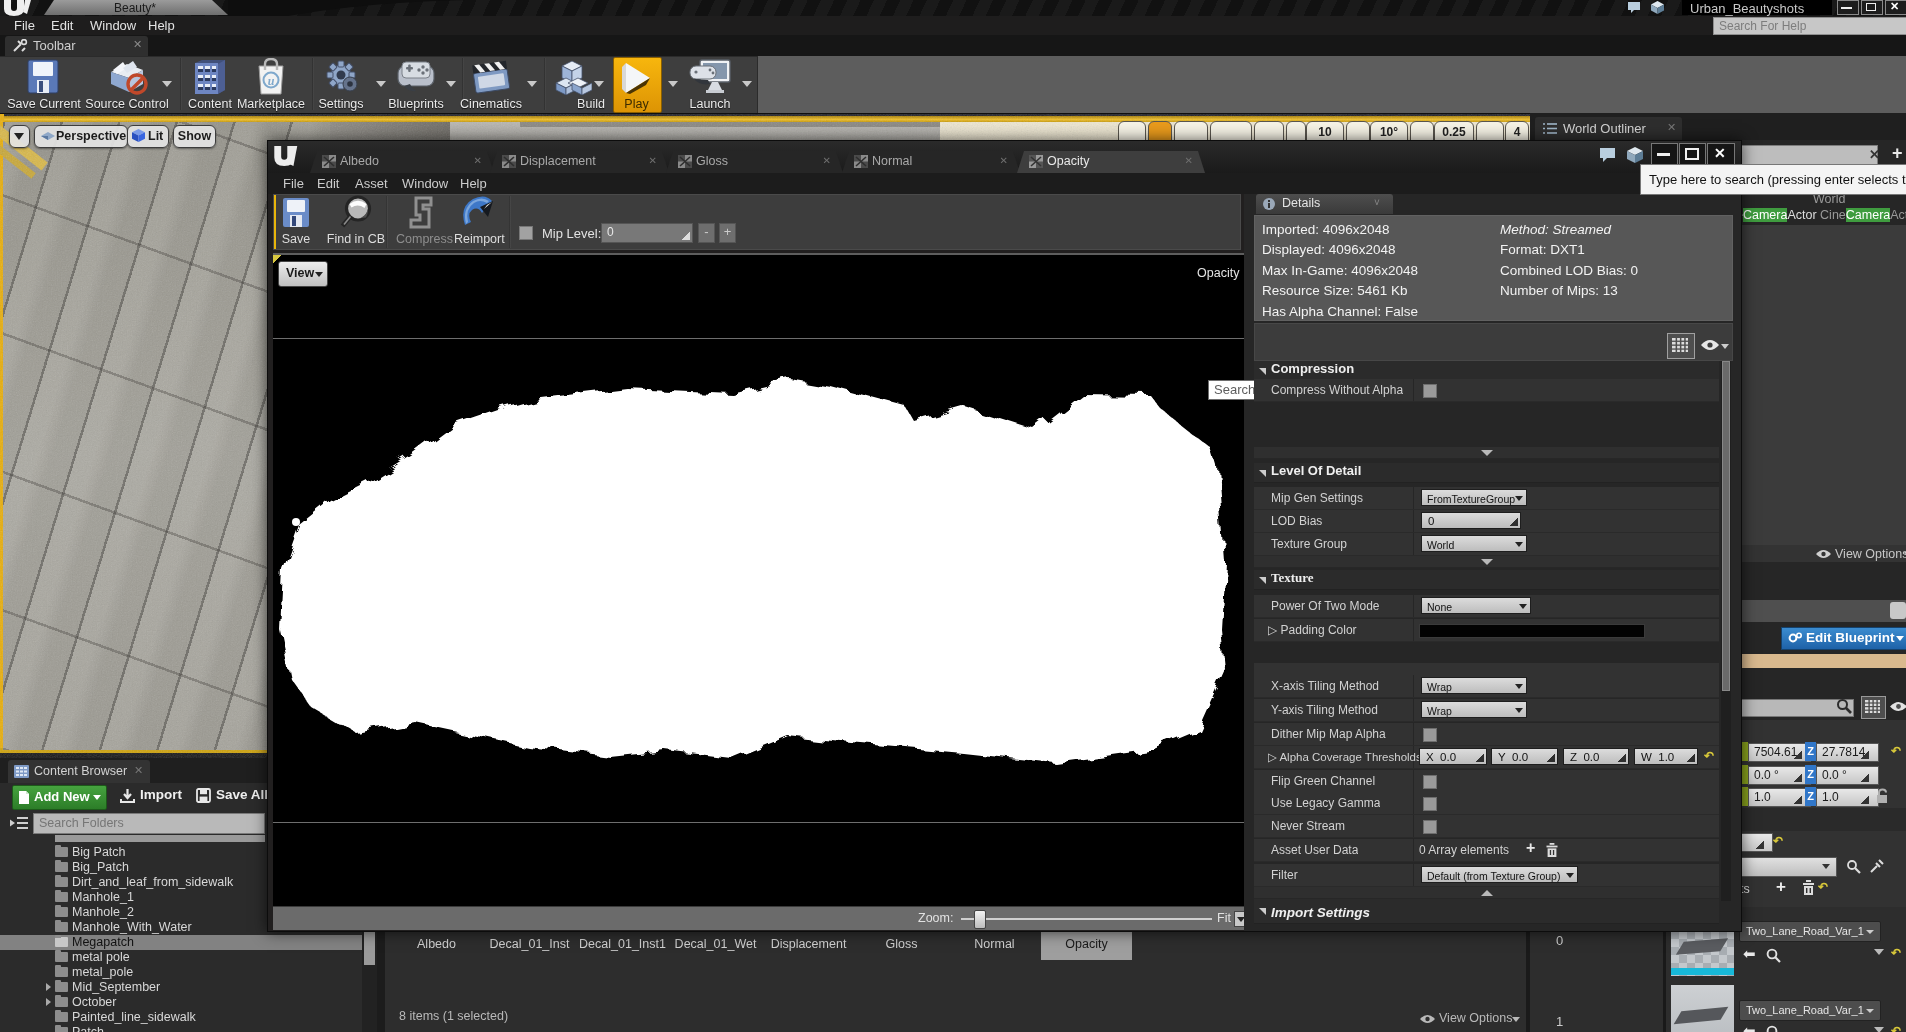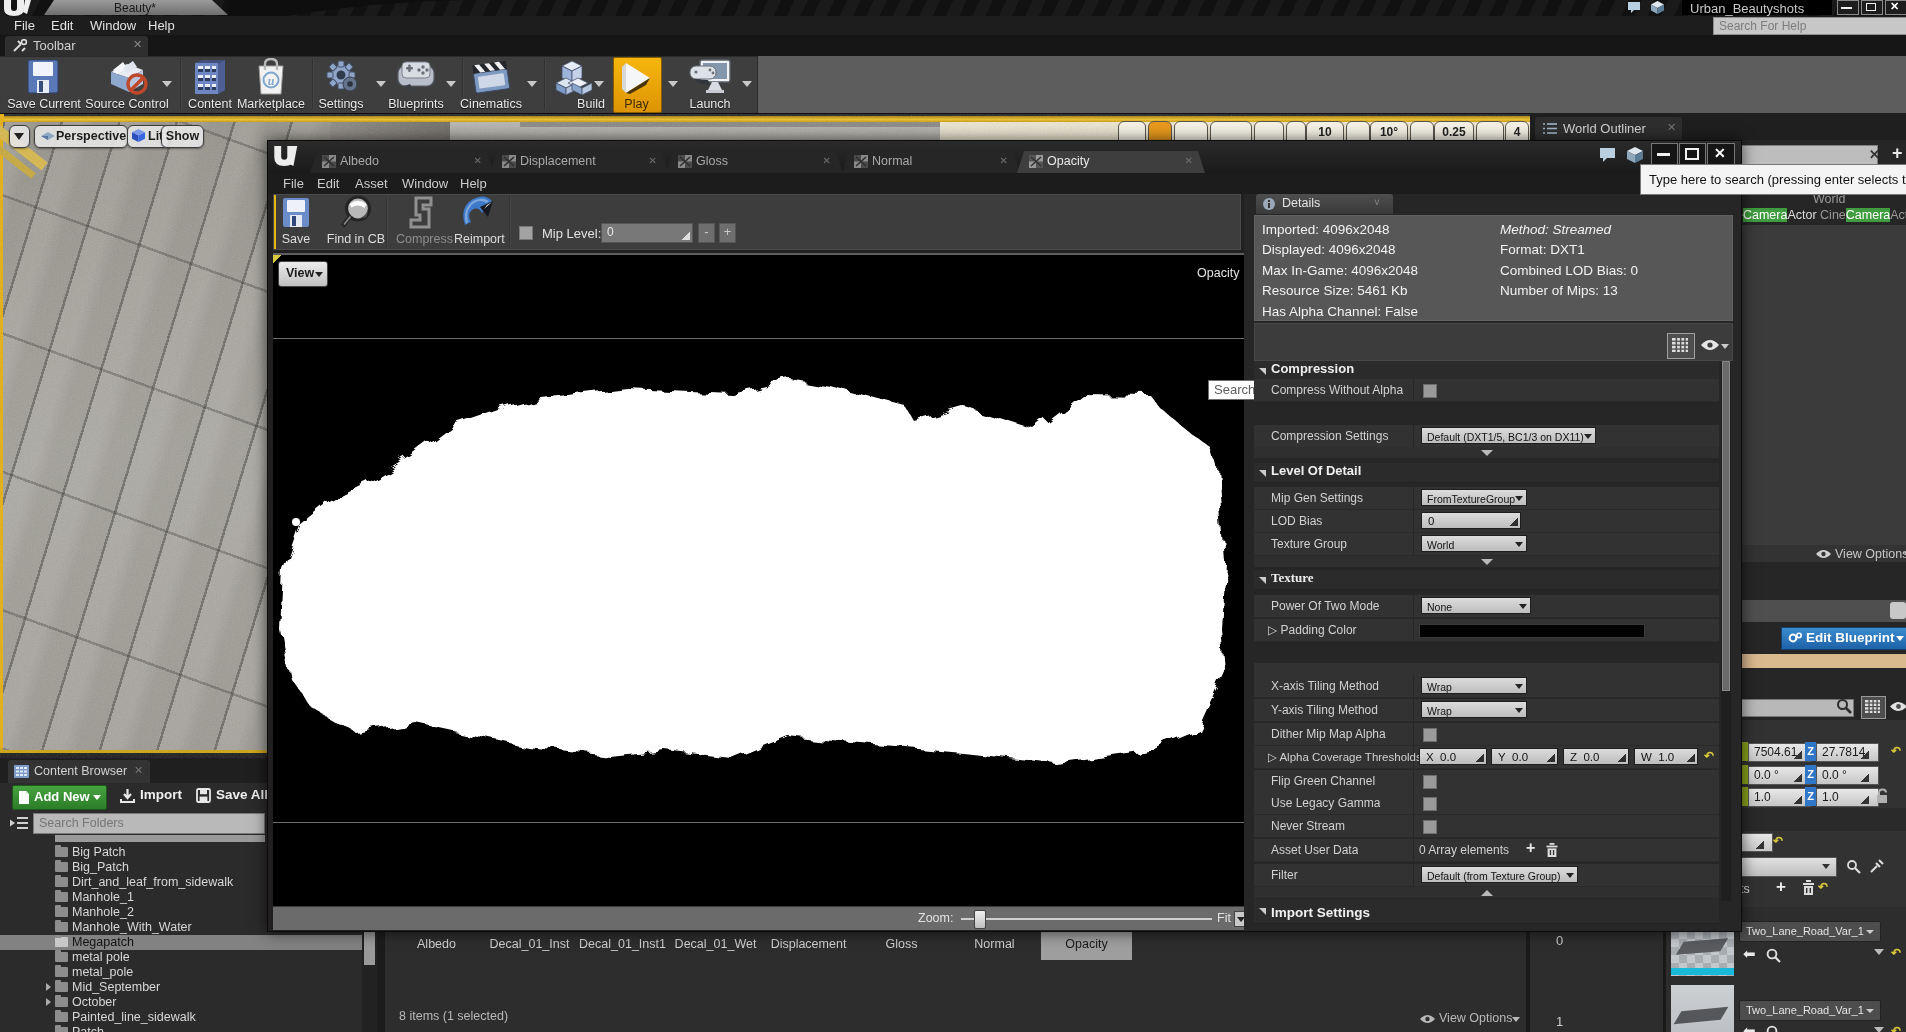--- a/index.html
+++ b/index.html
@@ -294,21 +294,21 @@
       <span style="position:absolute;left:21px;top:0;white-space:nowrap;">Perspective</span>
       </div>
     <div class="vpb" style="left:127px;width:40px;">
       <svg class="abs" style="left:4px;top:3px" width="13" height="13" viewBox="0 0 13 13">
           <path d="M6.5 0 L13 3.2 L6.5 6.4 L0 3.2 Z" fill="#7a9ae8"></path>
           <path d="M0 3.2 L6.5 6.4 V13 L0 9.8 Z" fill="#2a50c0"></path>
           <path d="M13 3.2 L6.5 6.4 V13 L13 9.8 Z" fill="#3a66e0"></path>
         </svg>
       <span style="position:absolute;left:20px;top:0;">Lit</span>
       </div>
-    <div class="vpb" style="left:161px;width:41px;">Show</div>
+    <div class="vpb" style="left:173px;width:41px;">Show</div>
   </div>
 
   <div class="abs" id="rightcol" style="left:1530px;top:113px;width:376px;height:919px;background:#262626;">
 
     <div class="abs" style="left:0;top:0;width:376px;height:27px;background:#1f1f1f;">
       <div class="abs" style="left:5px;top:4px;width:147px;height:23px;background:#2e2e2e;border-radius:3px 3px 0 0;">
         <svg class="abs" style="left:7px;top:5px" width="16" height="13" viewBox="0 0 16 13">
           <g stroke="#9fb6c8" stroke-width="1.6">
               <line x1="5" y1="2" x2="15" y2="2"></line>
               <line x1="5" y1="6.5" x2="15" y2="6.5"></line>
@@ -891,25 +891,20 @@
 
     <div class="phead" style="top:220px;">
         <div class="tri"></div>
         <div class="ph">Compression</div>
       </div>
     <div class="prow" style="top:238px;">
         <div class="pdiv"></div>
         <div class="pl">Compress Without Alpha</div>
         <div class="pcheck" style="left:169px;"></div>
       </div>
-    <div class="prow" style="top:284px;">
-        <div class="pdiv"></div>
-        <div class="pl">Compression Settings</div>
-      <div class="pdrop" style="left:167px;width:175px;">Default (DXT1/5, BC1/3 on DX11)<span class="c"></span></div>
-      </div>
     <div class="exparrow" style="top:306px;">
         <div style="margin:3px auto 0;width:0;height:0;border-left:6px solid transparent;border-right:6px solid transparent;border-top:6px solid #b9b9b9;"></div>
       </div>
     <div class="phead" style="top:322px;">
         <div class="tri"></div>
         <div class="ph">Level Of Detail</div>
       </div>
     <div class="prow" style="top:346px;">
         <div class="pdiv"></div>
         <div class="pl">Mip Gen Settings</div>
@@ -1000,21 +995,21 @@
         </svg>
       </div>
     <div class="prow" style="top:723px;">
         <div class="pdiv"></div>
         <div class="pl">Filter</div>
       <div class="pdrop" style="left:167px;width:157px;">Default (from Texture Group)<span class="c"></span></div>
       </div>
     <div class="exparrow" style="top:746px;">
         <div style="margin:3px auto 0;width:0;height:0;border-left:6px solid transparent;border-right:6px solid transparent;border-bottom:6px solid #b9b9b9;"></div>
       </div>
-    <div class="phead" style="top:758px;height:24px;">
+    <div class="phead" style="top:758px;height:24px;font-style:italic;">
         <div class="tri" style="top:9px;"></div>
         <div class="ph" style="top:6px;font-size:13.5px;">Import Settings</div>
       </div>
 
     <div class="abs" style="left:1453px;top:220px;width:10px;height:540px;background:#1f1f1f;">
       <div class="abs" style="left:1px;top:0px;width:8px;height:330px;background:#6a6a6a;border:1px solid #888;box-sizing:border-box;"></div>
     </div>
   </div>
 
   <div class="abs" style="left:1640px;top:164px;width:266px;height:29px;background:#f4f4f4;border:1px solid #777;z-index:40;">

